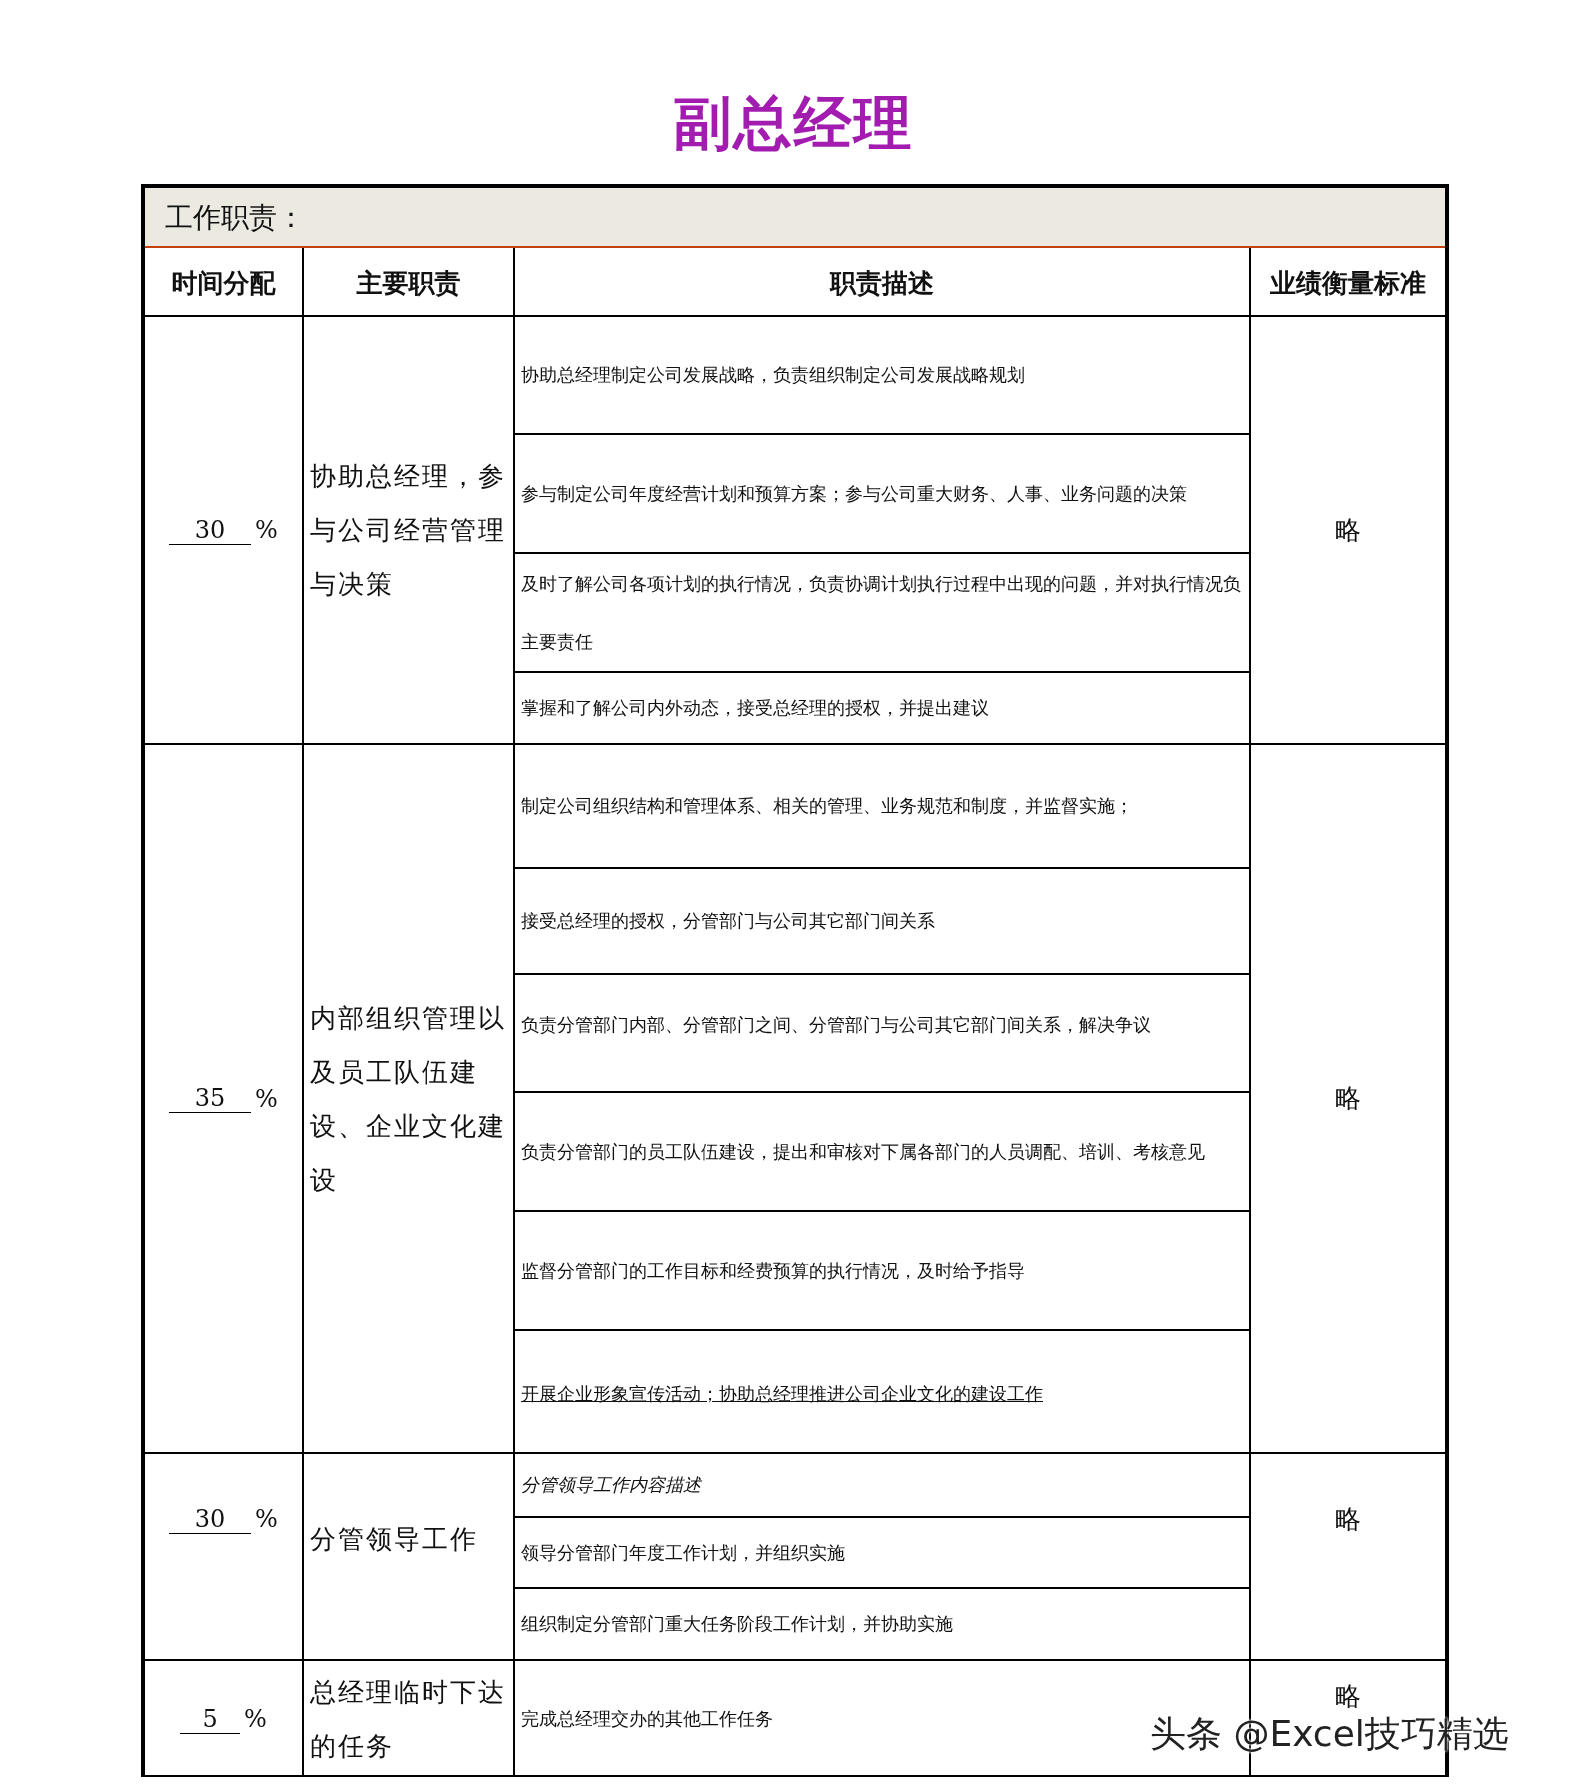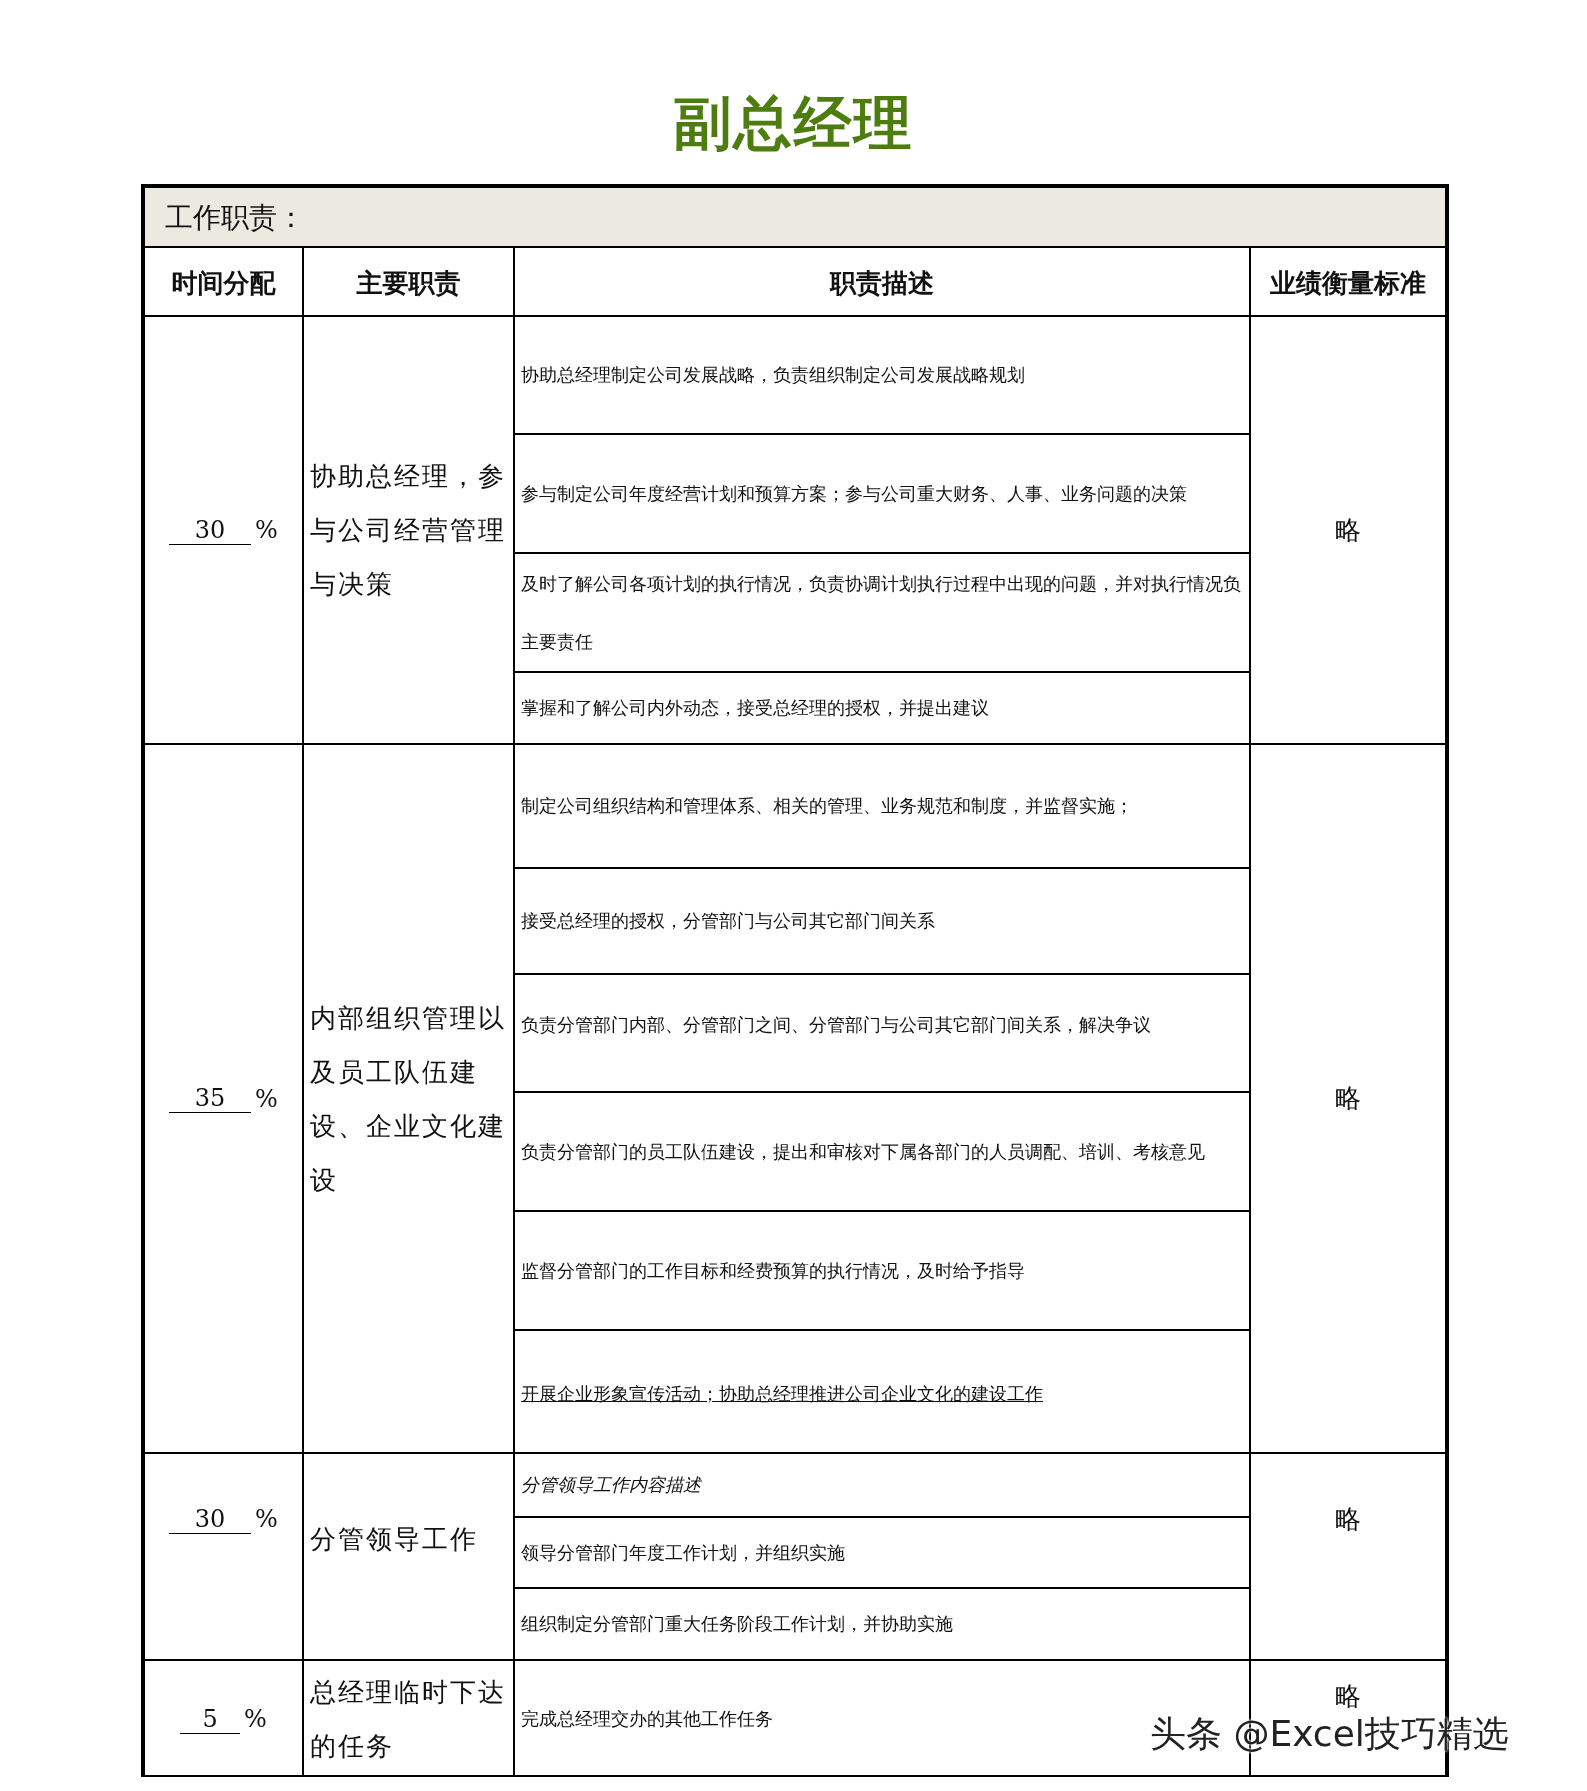--- a/index.html
+++ b/index.html
@@ -1,25 +1,25 @@
 <!DOCTYPE html>
 <html><head>
 <meta charset="utf-8">
 <style>
   html, body { margin: 0; padding: 0; background: #ffffff; }
   body { width: 1587px; height: 1791px; position: relative; overflow: hidden;
          font-family: "DejaVu Serif", "Liberation Serif", serif; color: #111; }
   .title { position: absolute; left: 0; width: 1587px; top: 84px; text-align: center;
            font-family: "DejaVu Sans", "Liberation Sans", sans-serif; font-weight: bold;
-           font-size: 58px; color: #4d7c0f; letter-spacing: 2px; line-height: 78px; }
+           font-size: 58px; color: #a21caf; letter-spacing: 2px; line-height: 78px; }
   .frame { position: absolute; left: 141px; top: 184px; width: 1308px; height: 1593px;
            box-sizing: border-box; border: 4px solid #000; border-bottom-width: 2px; }
   .abs { position: absolute; box-sizing: border-box; }
   .band { left: 145px; top: 188px; width: 1300px; height: 60px; background: #EBE9E0;
-          border-bottom: 2px solid #000000; }
+          border-bottom: 2px solid #c2410c; }
   .band-label { position: absolute; left: 20px; top: 10px; font-size: 28px;
                 font-family: "DejaVu Sans", "Liberation Sans", sans-serif; line-height: 40px; }
   .vline { position: absolute; width: 2px; background: #000; }
   .hline { position: absolute; height: 2px; background: #000; }
   .hdr { position: absolute; top: 250px; height: 66px; display: flex; align-items: center;
          justify-content: center; font-size: 26px; font-weight: bold; }
   .cell { position: absolute; display: flex; align-items: center; box-sizing: border-box; }
   .desc { left: 515px; width: 734px; padding: 0 6px; font-size: 18px; line-height: 58px; }
   .role { left: 304px; width: 209px; padding: 0 6px 0 6px; font-size: 26px; line-height: 54px;
           letter-spacing: 2px; }

